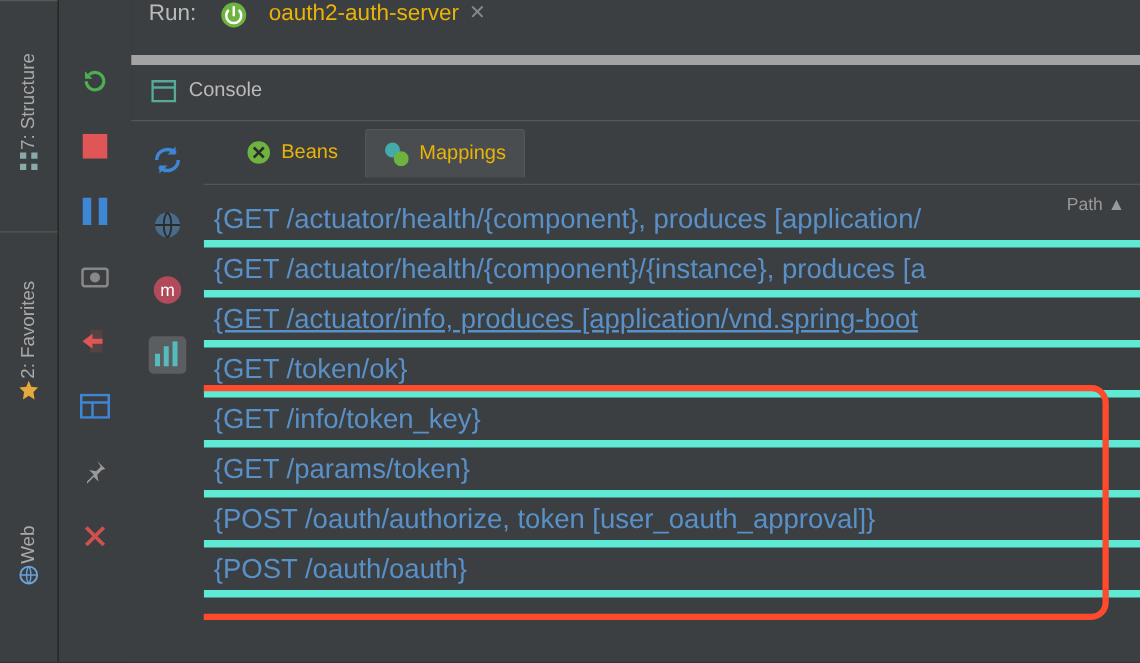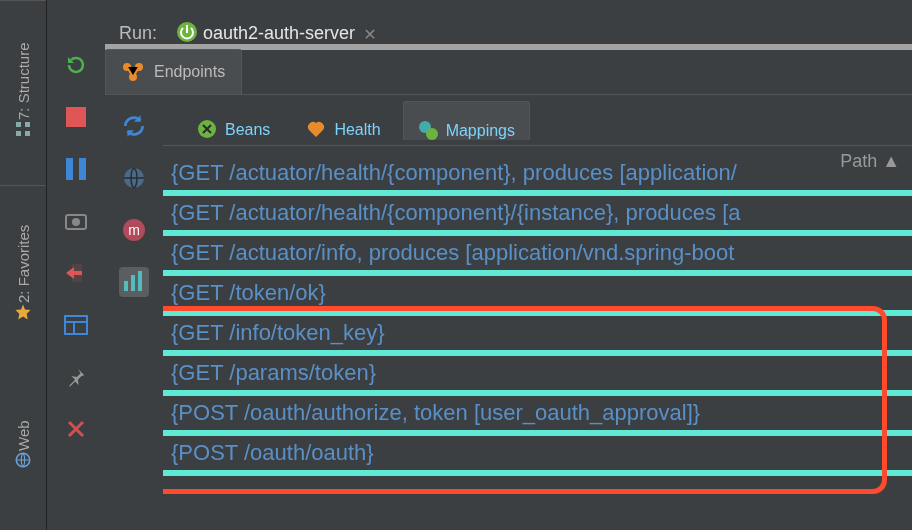--- a/index.html
+++ b/index.html
@@ -7,40 +7,40 @@
 .leftrail{width:46px;background:#3c3f41;border-right:1px solid #222;display:flex;flex-direction:column;align-items:center;position:relative}
 .rail-tabs{position:absolute;left:0;top:0;width:46px;height:100%}
 .rail-tab{position:absolute;left:0;width:46px;display:flex;align-items:center;justify-content:center;writing-mode:vertical-rl;transform:rotate(180deg);font-size:15px;color:#aaa;cursor:pointer}
 .rail-tab.structure{top:0;height:185px;border-bottom:1px solid #555}
 .rail-tab.favorites{top:185px;height:180px;border-bottom:1px solid #555}
 .rail-tab.web{top:365px;height:165px}
 .rail-icon{margin-top:6px;writing-mode:horizontal-tb;transform:rotate(180deg)}
 .toolcol{width:58px;background:#3c3f41;display:flex;flex-direction:column;align-items:center;padding-top:50px;gap:22px}
 .toolcol .btn{width:30px;height:30px;display:flex;align-items:center;justify-content:center;cursor:pointer}
 .main{flex:1;display:flex;flex-direction:column;background:#3c3f41}
-.runhdr{height:44px;display:flex;align-items:flex-end;padding-left:14px;border-bottom:6px solid #a3a3a3;color:#bbb;font-size:18px}
+.runhdr{height:44px;display:flex;align-items:flex-start;padding-left:14px;border-bottom:8px solid #a3a3a3;color:#bbb;font-size:18px}
 .runhdr .lbl{margin-right:18px}
-.runhdr .cfgname{margin-left:4px;margin-right:8px;color:#e5e5e5}
+.runhdr .cfgname{margin-left:16px;margin-right:8px;color:#eab308}
 .runhdr .close{color:#888;cursor:pointer;font-size:16px}
 .tabs1{height:44px;display:flex;align-items:flex-end}
 .tab1{height:44px;display:flex;align-items:center;padding:0 16px;gap:10px;color:#bbb;cursor:pointer;border-bottom:1px solid transparent}
 .tab1.active{background:#4a4d4f;border:1px solid #555;border-bottom:none;border-top-left-radius:3px;border-top-right-radius:3px}
 .body1{flex:1;display:flex;background:#3c3f41;border-top:1px solid #555}
 .subtool{width:58px;display:flex;flex-direction:column;align-items:center;padding-top:16px;gap:22px}
 .subtool .btn{width:30px;height:30px;display:flex;align-items:center;justify-content:center;cursor:pointer;border-radius:4px}
 .subtool .btn.active{background:#5b5e60}
 .content{flex:1;display:flex;flex-direction:column}
 .tabs2{height:50px;display:flex;align-items:center;padding-left:20px;gap:8px}
-.tab2{height:38px;display:flex;align-items:flex-end;padding:0 14px;gap:8px;color:#7dd3fc;cursor:pointer;border-radius:3px 3px 0 0}
+.tab2{height:38px;display:flex;align-items:center;padding:0 14px;gap:8px;color:#eab308;cursor:pointer;border-radius:3px 3px 0 0}
 .tab2.active{background:#4a4d4f;border:1px solid #555;border-bottom:none}
 .tablewrap{flex:1;position:relative;border-top:1px solid #555;overflow:hidden}
-.colhdr{position:absolute;top:0;right:12px;height:30px;display:flex;align-items:center;color:#999;font-size:18px}
+.colhdr{position:absolute;top:0;right:12px;height:30px;display:flex;align-items:center;color:#999;font-size:14px}
 .rows{position:absolute;top:10px;left:0;right:0}
 .row{padding:4px 12px 4px 8px;color:#5990c8;font-size:22px;border-bottom:6px solid #5eead4;white-space:nowrap;overflow:hidden;cursor:pointer}
-.row.und{}
+.row.und{text-decoration:underline}
 .highlight{position:absolute;left:-16px;top:160px;width:730px;height:178px;border:5px solid #ff4a2e;border-radius:14px;pointer-events:none}
 svg{display:block}
 </style>
 </head>
 <body>
 <div class="root">
 
   <div class="leftrail">
     <div class="rail-tabs">
       <div class="rail-tab structure">
@@ -133,30 +133,28 @@
             <path fill="#fff" d="M12 5v10"></path>
             <path stroke="#fff" stroke-width="2" fill="none" d="M12 5v8"></path>
             <path stroke="#fff" stroke-width="2" fill="none" d="M8 8a6 6 0 1 0 8 0"></path>
           </svg>
       </span>
       <span class="cfgname">oauth2-auth-server</span>
       <span class="close">✕</span>
     </div>
 
     <div class="tabs1">
-      <div class="tab1 active">
+      <div class="tab1">
         <span>
-          <svg width="22" height="20" viewBox="0 0 22 20">
-              <circle cx="5" cy="5" r="4" fill="#e88b2d"></circle>
-              <circle cx="17" cy="5" r="4" fill="#e88b2d"></circle>
-              <circle cx="11" cy="15" r="4" fill="#e88b2d"></circle>
-              <path stroke="#e88b2d" stroke-width="2" d="M5 5L11 15L17 5"></path>
-            </svg>
-        </span>
-        <span>Endpoints</span>
+          <svg width="20" height="18" viewBox="0 0 20 18">
+              <rect x="1" y="1" width="18" height="16" fill="none" stroke="#5a9" stroke-width="2"></rect>
+              <line x1="1" y1="6" x2="19" y2="6" stroke="#5a9" stroke-width="2"></line>
+            </svg>
+        </span>
+        <span>Console</span>
       </div>
     </div>
 
     <div class="body1">
       <div class="subtool">
         <div class="btn">
           <svg width="26" height="26" viewBox="0 0 24 24">
               <path fill="none" stroke="#3e86d6" stroke-width="2.5" d="M4 12a8 8 0 0 1 14-5M20 12a8 8 0 0 1-14 5"></path>
               <path fill="#3e86d6" d="M18 2v6h-6zM6 22v-6h6z"></path>
             </svg>
@@ -186,28 +184,20 @@
         <div class="tabs2">
           <div class="tab2">
             <span>
                 <svg width="20" height="20">
                   <circle cx="10" cy="10" r="9" fill="#6db33f"></circle>
                   <path stroke="#2b2b2b" stroke-width="2" d="M6 6l8 8M14 6l-8 8"></path>
                 </svg>
               </span>
             <span>Beans</span>
           </div>
-          <div class="tab2">
-            <span>
-                <svg width="20" height="20" viewBox="0 0 20 20">
-                  <path fill="#e88b2d" d="M10 18l-7-7a5 5 0 0 1 7-7 5 5 0 0 1 7 7z"></path>
-                </svg>
-              </span>
-            <span>Health</span>
-          </div>
           <div class="tab2 active">
             <span>
                 <svg width="20" height="20">
                   <circle cx="7" cy="7" r="6" fill="#4aa"></circle>
                   <circle cx="14" cy="14" r="6" fill="#6db33f"></circle>
                 </svg>
               </span>
             <span>Mappings</span>
           </div>
         </div>

